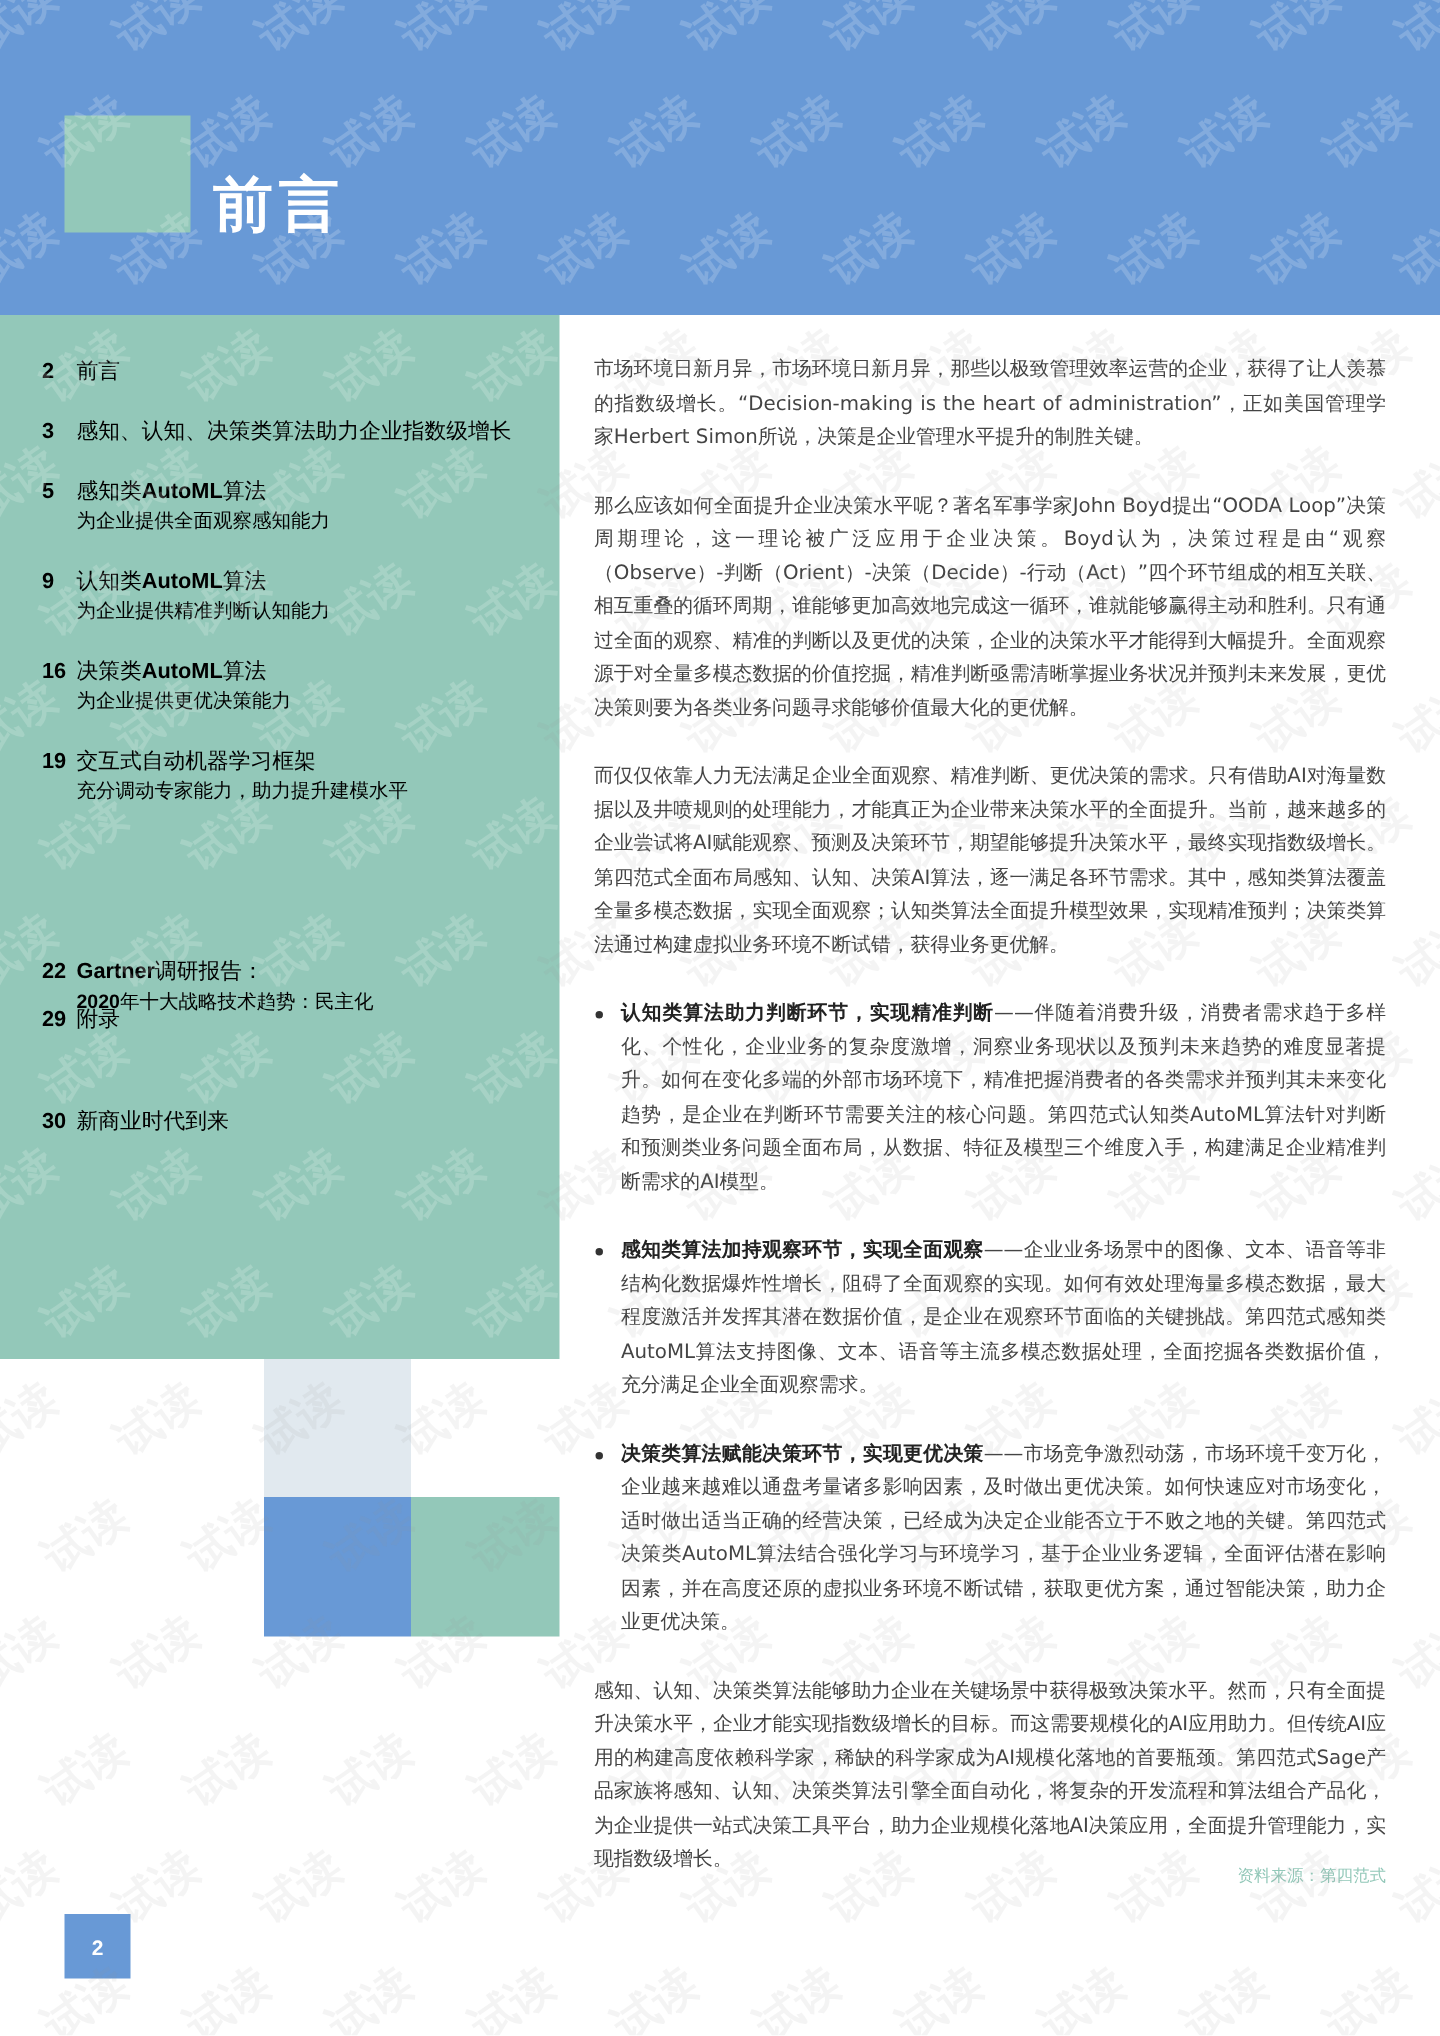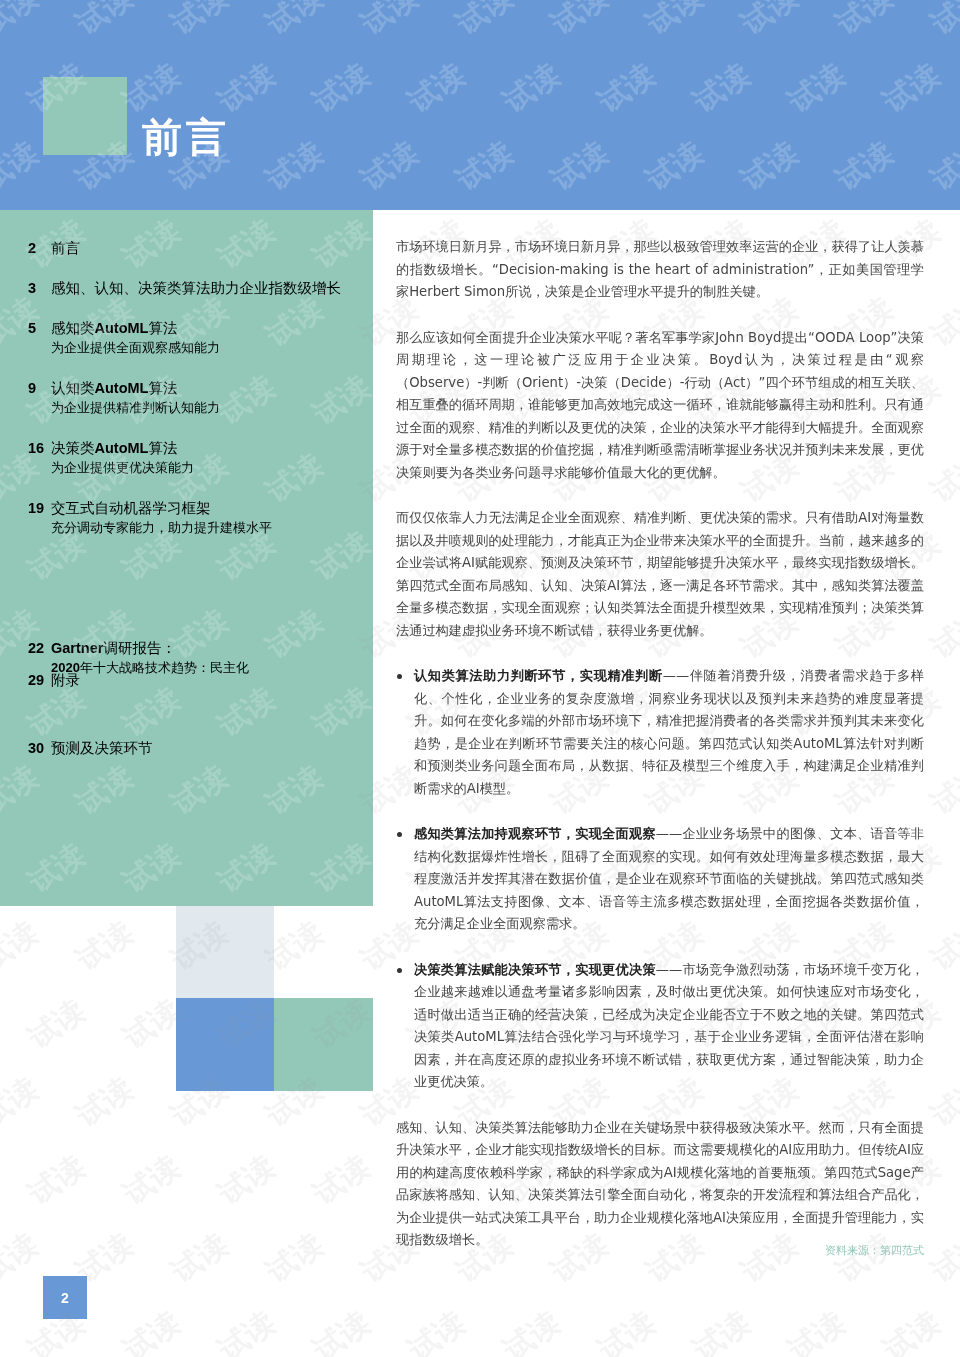--- a/index.html
+++ b/index.html
@@ -97,21 +97,21 @@
     <span class="sub">充分调动专家能力，助力提升建模水平</span>
   </div>
   <div class="toc-item" style="top:428px">
     <span class="num">22</span><span class="title"><span class="b">Gartner</span><span>调研报告：</span></span>
     <span class="sub"><span class="b">2020</span><span>年十大战略技术趋势：民主化</span></span>
   </div>
   <div class="toc-item" style="top:460px">
     <span class="num">29</span><span class="title">附录</span>
   </div>
   <div class="toc-item" style="top:528px">
-    <span class="num">30</span><span class="title">预测及决策环节</span>
+    <span class="num">30</span><span class="title">新商业时代到来</span>
   </div>
 </nav>
 
 <div class="deco-light"></div>
 <div class="deco-blue"></div>
 <div class="deco-green"></div>
 
 <main class="content">
   <p class="para">市场环境日新月异，市场环境日新月异，那些以极致管理效率运营的企业，获得了让人羡慕的指数级增长。“Decision-making is the heart of administration”，正如美国管理学家Herbert Simon所说，决策是企业管理水平提升的制胜关键。</p>
   <p class="para">那么应该如何全面提升企业决策水平呢？著名军事学家John Boyd提出“OODA Loop”决策周期理论，这一理论被广泛应用于企业决策。Boyd认为，决策过程是由“观察（Observe）-判断（Orient）-决策（Decide）-行动（Act）”四个环节组成的相互关联、相互重叠的循环周期，谁能够更加高效地完成这一循环，谁就能够赢得主动和胜利。只有通过全面的观察、精准的判断以及更优的决策，企业的决策水平才能得到大幅提升。全面观察源于对全量多模态数据的价值挖掘，精准判断亟需清晰掌握业务状况并预判未来发展，更优决策则要为各类业务问题寻求能够价值最大化的更优解。</p>

